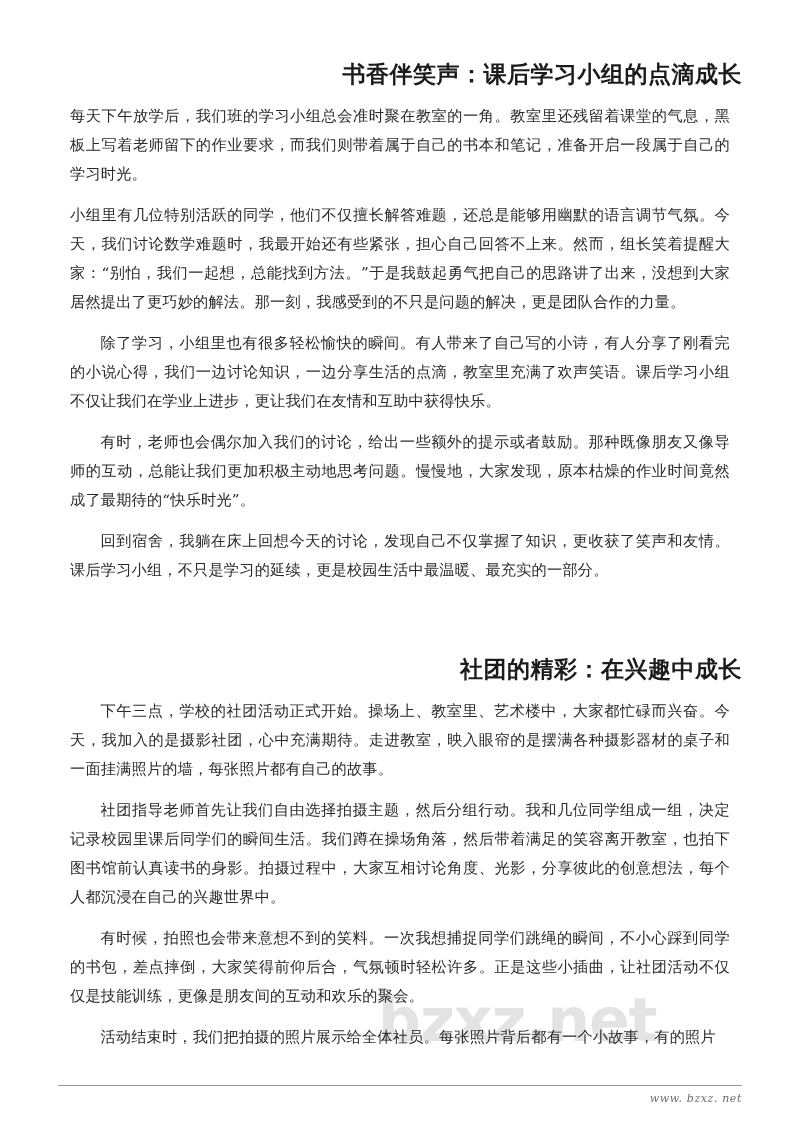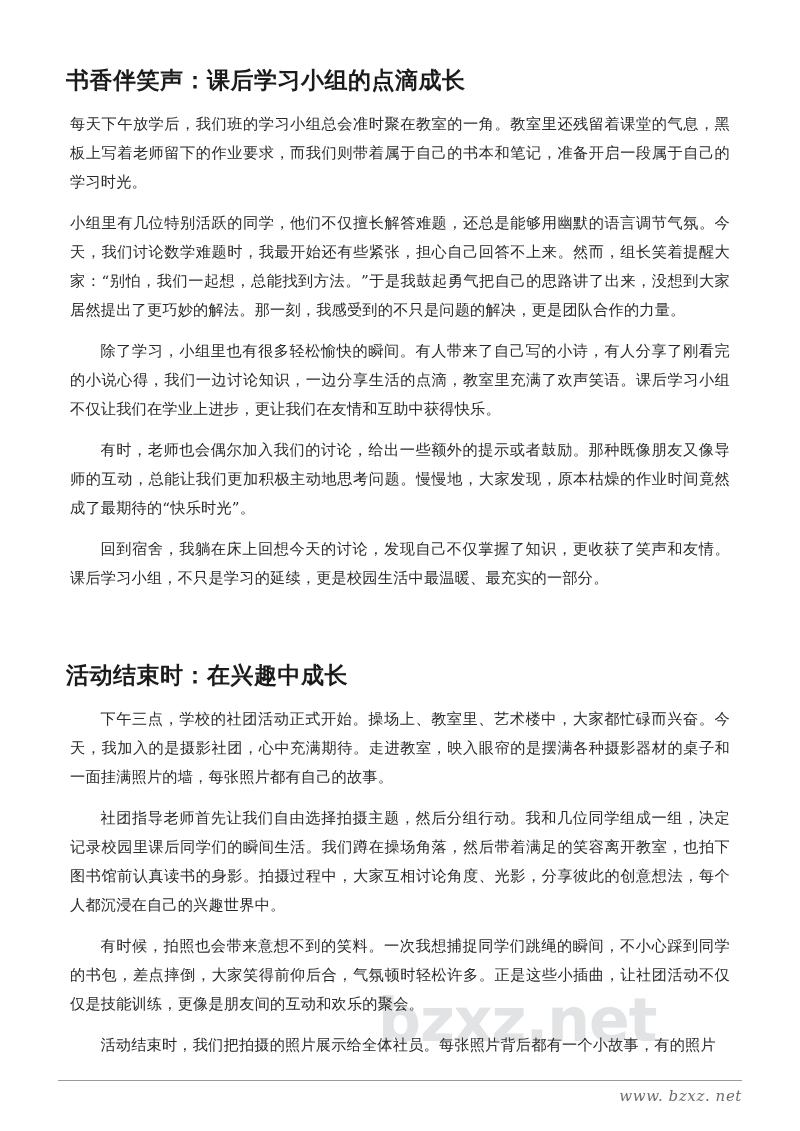--- a/index.html
+++ b/index.html
@@ -36,27 +36,27 @@
     line-height: 1;
   }
 
   .content {
     position: relative;
     z-index: 1;
     padding: 0 58px;
   }
 
   .doc-title {
-    text-align: left;
-    font-family: Liberation Mono, monospace;
+    text-align: right;
+    font-family: Liberation Sans, sans-serif;
     font-weight: bold;
     font-size: 23px;
     letter-spacing: 0.5px;
     color: #1b1b1b;
-    margin: 8px;
+    margin: 0;
     line-height: 1.4;
   }
 
   .section-one-title {
     padding-top: 58px;
   }
 
   .section-two-title {
     padding-top: 56px;
   }
@@ -95,21 +95,21 @@
     border: 0;
     border-top: 1px solid #9a9a9a;
     margin: 0 0 6px 0;
     height: 0;
   }
 
   .footer-text {
     text-align: right;
     font-family: "DejaVu Serif", "Liberation Serif", serif;
     font-style: italic;
-    font-size: 15px;
+    font-size: 11px;
     color: #6d6d6d;
     letter-spacing: 0.6px;
   }
 </style>
 </head>
 <body>
 
 <div class="page">
 
   <div class="watermark">bzxz.net</div>
@@ -122,21 +122,21 @@
 
     <p class="para para-gap">小组里有几位特别活跃的同学，他们不仅擅长解答难题，还总是能够用幽默的语言调节气氛。今天，我们讨论数学难题时，我最开始还有些紧张，担心自己回答不上来。然而，组长笑着提醒大家：“别怕，我们一起想，总能找到方法。”于是我鼓起勇气把自己的思路讲了出来，没想到大家居然提出了更巧妙的解法。那一刻，我感受到的不只是问题的解决，更是团队合作的力量。</p>
 
     <p class="para para-gap indent">除了学习，小组里也有很多轻松愉快的瞬间。有人带来了自己写的小诗，有人分享了刚看完的小说心得，我们一边讨论知识，一边分享生活的点滴，教室里充满了欢声笑语。课后学习小组不仅让我们在学业上进步，更让我们在友情和互助中获得快乐。</p>
 
     <p class="para para-gap indent">有时，老师也会偶尔加入我们的讨论，给出一些额外的提示或者鼓励。那种既像朋友又像导师的互动，总能让我们更加积极主动地思考问题。慢慢地，大家发现，原本枯燥的作业时间竟然成了最期待的“快乐时光”。</p>
 
 
     <p class="para para-gap indent">回到宿舍，我躺在床上回想今天的讨论，发现自己不仅掌握了知识，更收获了笑声和友情。课后学习小组，不只是学习的延续，更是校园生活中最温暖、最充实的一部分。</p>
 
-    <h1 class="doc-title section-two-title">活动结束时：在兴趣中成长</h1>
+    <h1 class="doc-title section-two-title">社团的精彩：在兴趣中成长</h1>
 
     <p class="para para-gap-first indent">下午三点，学校的社团活动正式开始。操场上、教室里、艺术楼中，大家都忙碌而兴奋。今天，我加入的是摄影社团，心中充满期待。走进教室，映入眼帘的是摆满各种摄影器材的桌子和一面挂满照片的墙，每张照片都有自己的故事。</p>
 
     <p class="para para-gap indent">社团指导老师首先让我们自由选择拍摄主题，然后分组行动。我和几位同学组成一组，决定记录校园里课后同学们的瞬间生活。我们蹲在操场角落，然后带着满足的笑容离开教室，也拍下图书馆前认真读书的身影。拍摄过程中，大家互相讨论角度、光影，分享彼此的创意想法，每个人都沉浸在自己的兴趣世界中。</p>
 
     <p class="para para-gap indent">有时候，拍照也会带来意想不到的笑料。一次我想捕捉同学们跳绳的瞬间，不小心踩到同学的书包，差点摔倒，大家笑得前仰后合，气氛顿时轻松许多。正是这些小插曲，让社团活动不仅仅是技能训练，更像是朋友间的互动和欢乐的聚会。</p>
 
     <p class="para para-gap indent">活动结束时，我们把拍摄的照片展示给全体社员。每张照片背后都有一个小故事，有的照片</p>
 
   </div>

